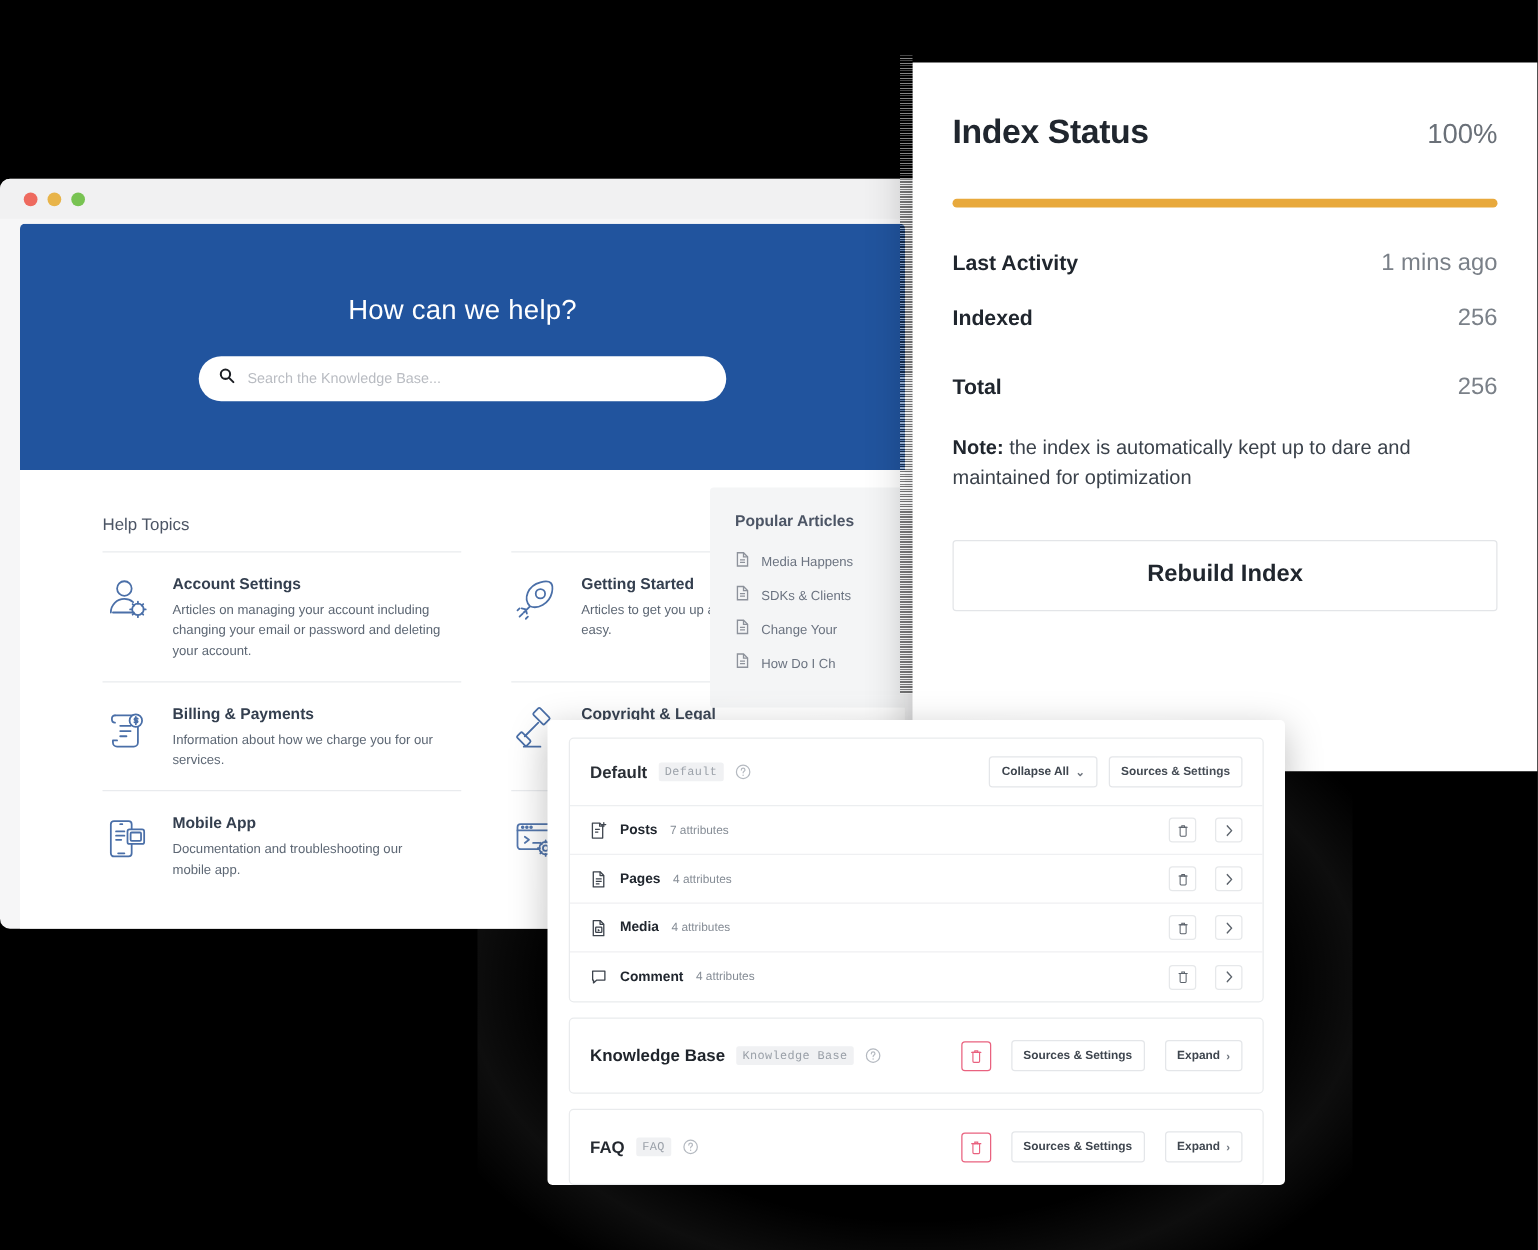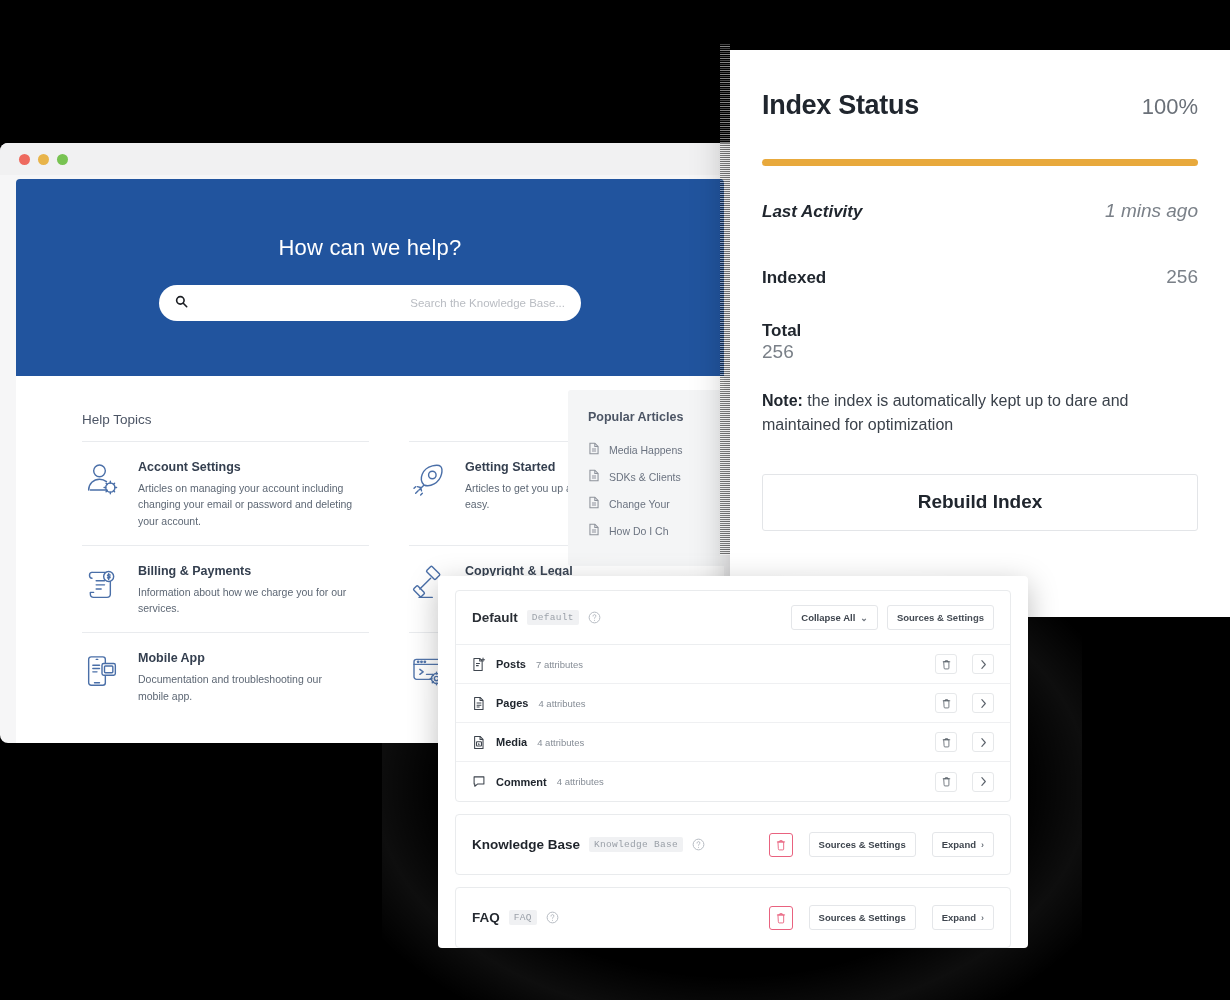--- a/index.html
+++ b/index.html
@@ -36,21 +36,21 @@
   #kb-hero-title {
     color: #fff; font-size: 22px; font-weight: 400; letter-spacing: .2px;
     margin-bottom: 24px;
   }
   #kb-searchbar {
     width: 422px; height: 36px; background: #fff; border-radius: 18px;
     display: flex; align-items: center; padding: 0 16px; gap: 10px;
   }
   #kb-search-input {
     border: 0; outline: 0; font-size: 11.5px; color: #b9bcc2;
-    font-family: "Liberation Sans", sans-serif; flex: 1; background: transparent; text-align: right;
+    font-family: "Liberation Sans", sans-serif; flex: 1; background: transparent;
   }
   #kb-search-input::placeholder { color: #b9bcc2; }
 
   #kb-body { padding: 36px 0 0 0; position: relative; }
   #kb-help-title {
     font-size: 13.5px; color: #4c5565; font-weight: 400;
     margin: 0 0 14px 66px;
   }
   #kb-topics {
     display: grid; grid-template-columns: 1fr 1fr; column-gap: 40px;
@@ -86,23 +86,23 @@
     background: repeating-linear-gradient(0deg, rgba(255,255,255,.95) 0 1px, rgba(0,0,0,.9) 1px 2px, rgba(255,255,255,.5) 2px 3px, rgba(0,0,0,.8) 3px 4px);
     opacity:.55;
   }
   .ix-row { display: flex; align-items: baseline; justify-content: space-between; }
   #ix-title { font-size: 27px; font-weight: 700; color: #20262e; letter-spacing: -.3px; }
   #ix-percent { font-size: 22px; font-weight: 500; color: #6a7078; }
   #ix-bar-wrap { margin: 38px 0 34px 0; }
   #ix-bar { height: 7px; border-radius: 4px; background: #e8a93c; width: 100%; }
   .ix-label { font-size: 17px; font-weight: 700; color: #20262e; }
   .ix-value { font-size: 19px; font-weight: 400; color: #7a8088; }
-  #ix-row-activity { margin-bottom: 44px; font-style: italic; }
+  #ix-row-activity { margin-bottom: 22px; }
   #ix-row-indexed { margin-bottom: 33px; }
-  #ix-row-total { margin-bottom: 26px; flex-direction: column; }
+  #ix-row-total { margin-bottom: 26px; }
   #ix-note { font-size: 16px; line-height: 1.52; color: #3b424b; max-width: 420px; }
   #ix-note b { font-weight: 700; color: #20262e; }
   #ix-rebuild {
     margin-top: 36px; width: 100%; height: 57px; background: #fff;
     border: 1px solid #e3e5e8; border-radius: 3px;
     font-size: 19px; font-weight: 700; color: #20262e; cursor: pointer;
     font-family: "Liberation Sans", sans-serif;
   }
 
   

